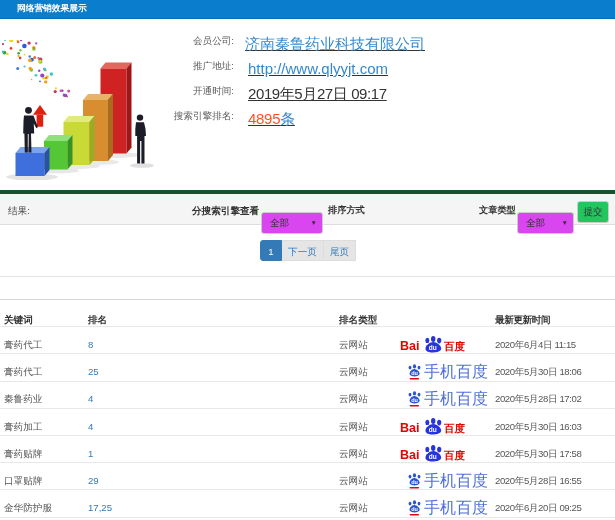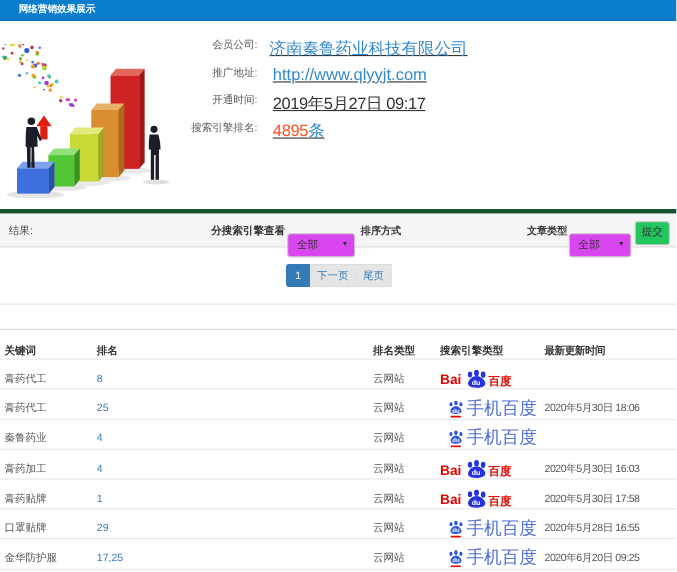--- a/index.html
+++ b/index.html
@@ -173,40 +173,40 @@
 
 <div class="pg act" style="left:260px;width:22px;">1</div>
 <div class="pg" style="left:282px;width:42px;border-left:0;">下一页</div>
 <div class="pg" style="left:324px;width:32px;border-left:0;">尾页</div>
 
 <div id="tbl" class="abs">
 <div class="trow th">
         <span class="c c1">关键词</span>
         <span class="c" style="left:88px;text-align:center;">排名</span>
         <span class="c c3">排名类型</span>
-        <span class="c c4">搜索引擎类型</span>
         <span class="c c5">最新更新时间</span>
       </div>
 <div class="trow tr">
         <span class="c c1">膏药代工</span>
         <span class="c c2">8</span>
         <span class="c c3">云网站</span>
         <span class="c c4 BD">
           <svg width="66" height="17" viewBox="0 0 66 17" style="position:absolute;top:5px;left:0;">
             <text x="0" y="13.5" font-family="Liberation Sans,sans-serif" font-size="12.5" font-weight="bold" fill="#e10601">Bai</text>
             <g fill="#2733dd">
               <ellipse cx="27.3" cy="4.4" rx="2.0" ry="2.7"></ellipse>
               <ellipse cx="33.2" cy="3" rx="2.2" ry="2.9"></ellipse>
               <ellipse cx="39.2" cy="4.6" rx="2.1" ry="2.8"></ellipse>
               <path d="M26.8 9.2 Q29.8 5.9 33.2 5.9 Q36.8 5.9 39.9 9.5 Q42.3 12.5 40.3 14.6 Q38.3 16.5 33.2 16.5 Q28 16.5 26.1 14.5 Q24.5 12.3 26.8 9.2Z"></path>
             </g>
             <text x="28.8" y="13.8" font-family="Liberation Sans,sans-serif" font-size="6.5" font-weight="bold" fill="#fff">du</text>
             <text x="44" y="14" font-family="Liberation Sans,sans-serif" font-size="10.5" font-weight="bold" fill="#e10601">百度</text>
           </svg>
         </span>
+        <span class="c c5">2020年6月4日 11:15</span>
       </div>
 <div class="trow tr">
         <span class="c c1">膏药代工</span>
         <span class="c c2">25</span>
         <span class="c c3">云网站</span>
         <span class="c c4 MB">
           <svg width="15" height="17" viewBox="0 0 15 17" style="position:absolute;top:5px;left:7px;">
             <g fill="#2b54d5">
               <ellipse cx="3" cy="4.6" rx="1.4" ry="1.9"></ellipse>
               <ellipse cx="7.5" cy="3.4" rx="1.6" ry="2.1"></ellipse>
@@ -230,20 +230,21 @@
               <ellipse cx="3" cy="4.6" rx="1.4" ry="1.9"></ellipse>
               <ellipse cx="7.5" cy="3.4" rx="1.6" ry="2.1"></ellipse>
               <ellipse cx="12" cy="4.6" rx="1.4" ry="1.9"></ellipse>
               <path d="M3.2 8.4 Q5.2 6 7.5 6 Q9.9 6 11.8 8.6 Q13.4 10.7 12.1 12.1 Q10.8 13.4 7.5 13.4 Q4.2 13.4 3 12 Q1.9 10.5 3.2 8.4Z"></path>
             </g>
             <text x="4.2" y="12" font-family="Liberation Sans,sans-serif" font-size="5.5" font-weight="bold" fill="#fff">du</text>
             <rect x="2.6" y="15" width="9.5" height="1.6" rx="0.8" fill="#e10601"></rect>
           </svg>
           <span class="mtxt">手机百度</span>
         </span>
+        <span class="c c5">2020年5月28日 17:02</span>
       </div>
 <div class="trow tr">
         <span class="c c1">膏药加工</span>
         <span class="c c2">4</span>
         <span class="c c3">云网站</span>
         <span class="c c4 BD">
           <svg width="66" height="17" viewBox="0 0 66 17" style="position:absolute;top:5px;left:0;">
             <text x="0" y="13.5" font-family="Liberation Sans,sans-serif" font-size="12.5" font-weight="bold" fill="#e10601">Bai</text>
             <g fill="#2733dd">
               <ellipse cx="27.3" cy="4.4" rx="2.0" ry="2.7"></ellipse>

